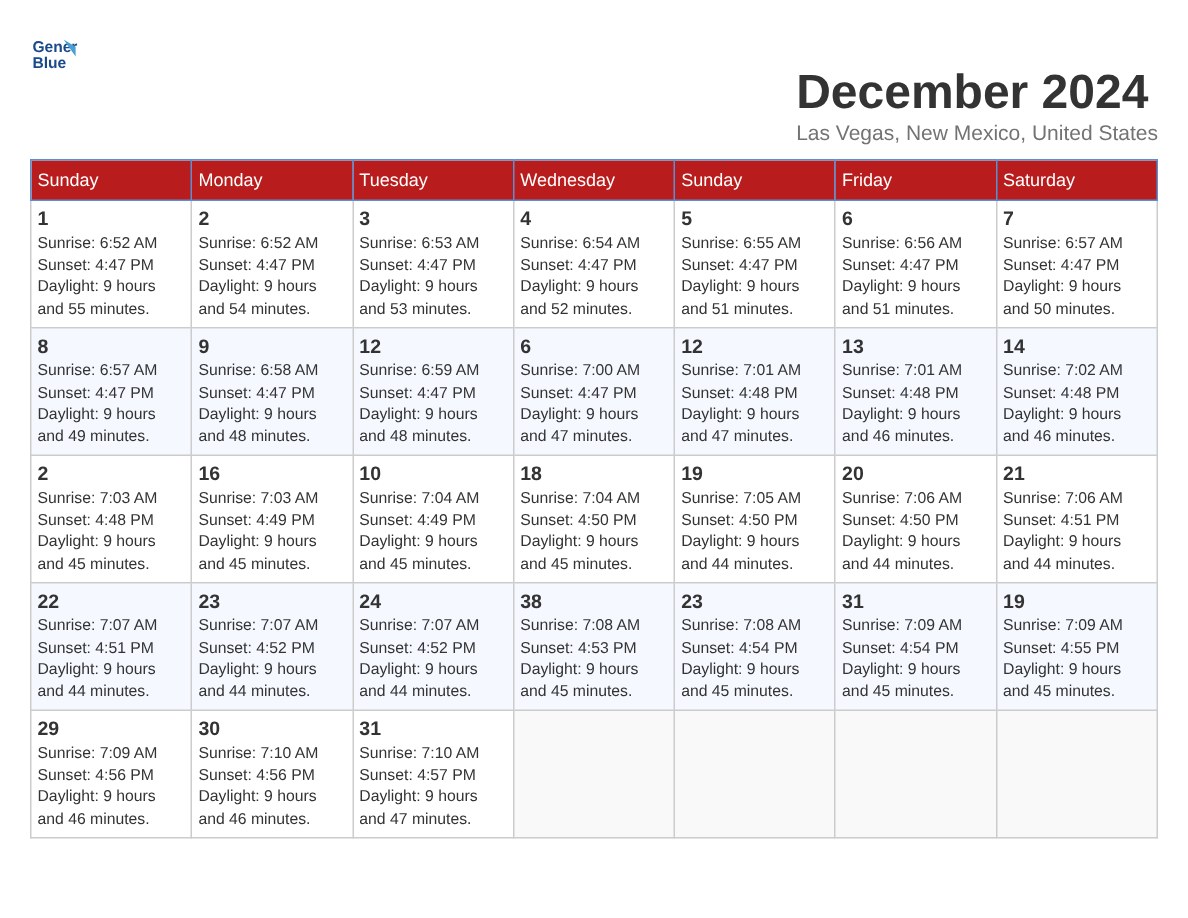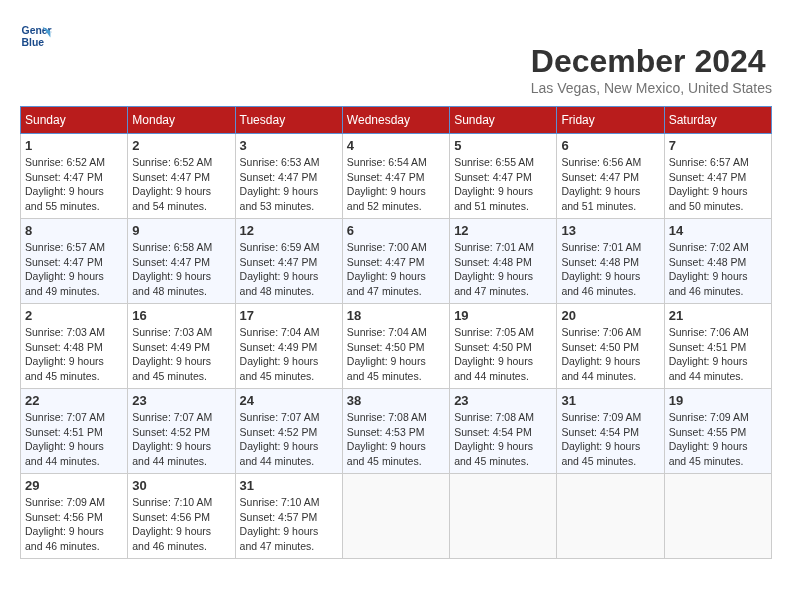--- a/index.html
+++ b/index.html
@@ -173,21 +173,21 @@
       <tr>
         <td>
         <span class="day-num">2</span>
         <span class="day-info">Sunrise: 7:03 AM<br>Sunset: 4:48 PM<br>Daylight: 9 hours and 45 minutes.</span>
       </td>
         <td>
         <span class="day-num">16</span>
         <span class="day-info">Sunrise: 7:03 AM<br>Sunset: 4:49 PM<br>Daylight: 9 hours and 45 minutes.</span>
       </td>
         <td>
-        <span class="day-num">17</span>
+        <span class="day-num">10</span>
         <span class="day-info">Sunrise: 7:04 AM<br>Sunset: 4:49 PM<br>Daylight: 9 hours and 45 minutes.</span>
       </td>
         <td>
         <span class="day-num">18</span>
         <span class="day-info">Sunrise: 7:04 AM<br>Sunset: 4:50 PM<br>Daylight: 9 hours and 45 minutes.</span>
       </td>
         <td>
         <span class="day-num">19</span>
         <span class="day-info">Sunrise: 7:05 AM<br>Sunset: 4:50 PM<br>Daylight: 9 hours and 44 minutes.</span>
       </td>

